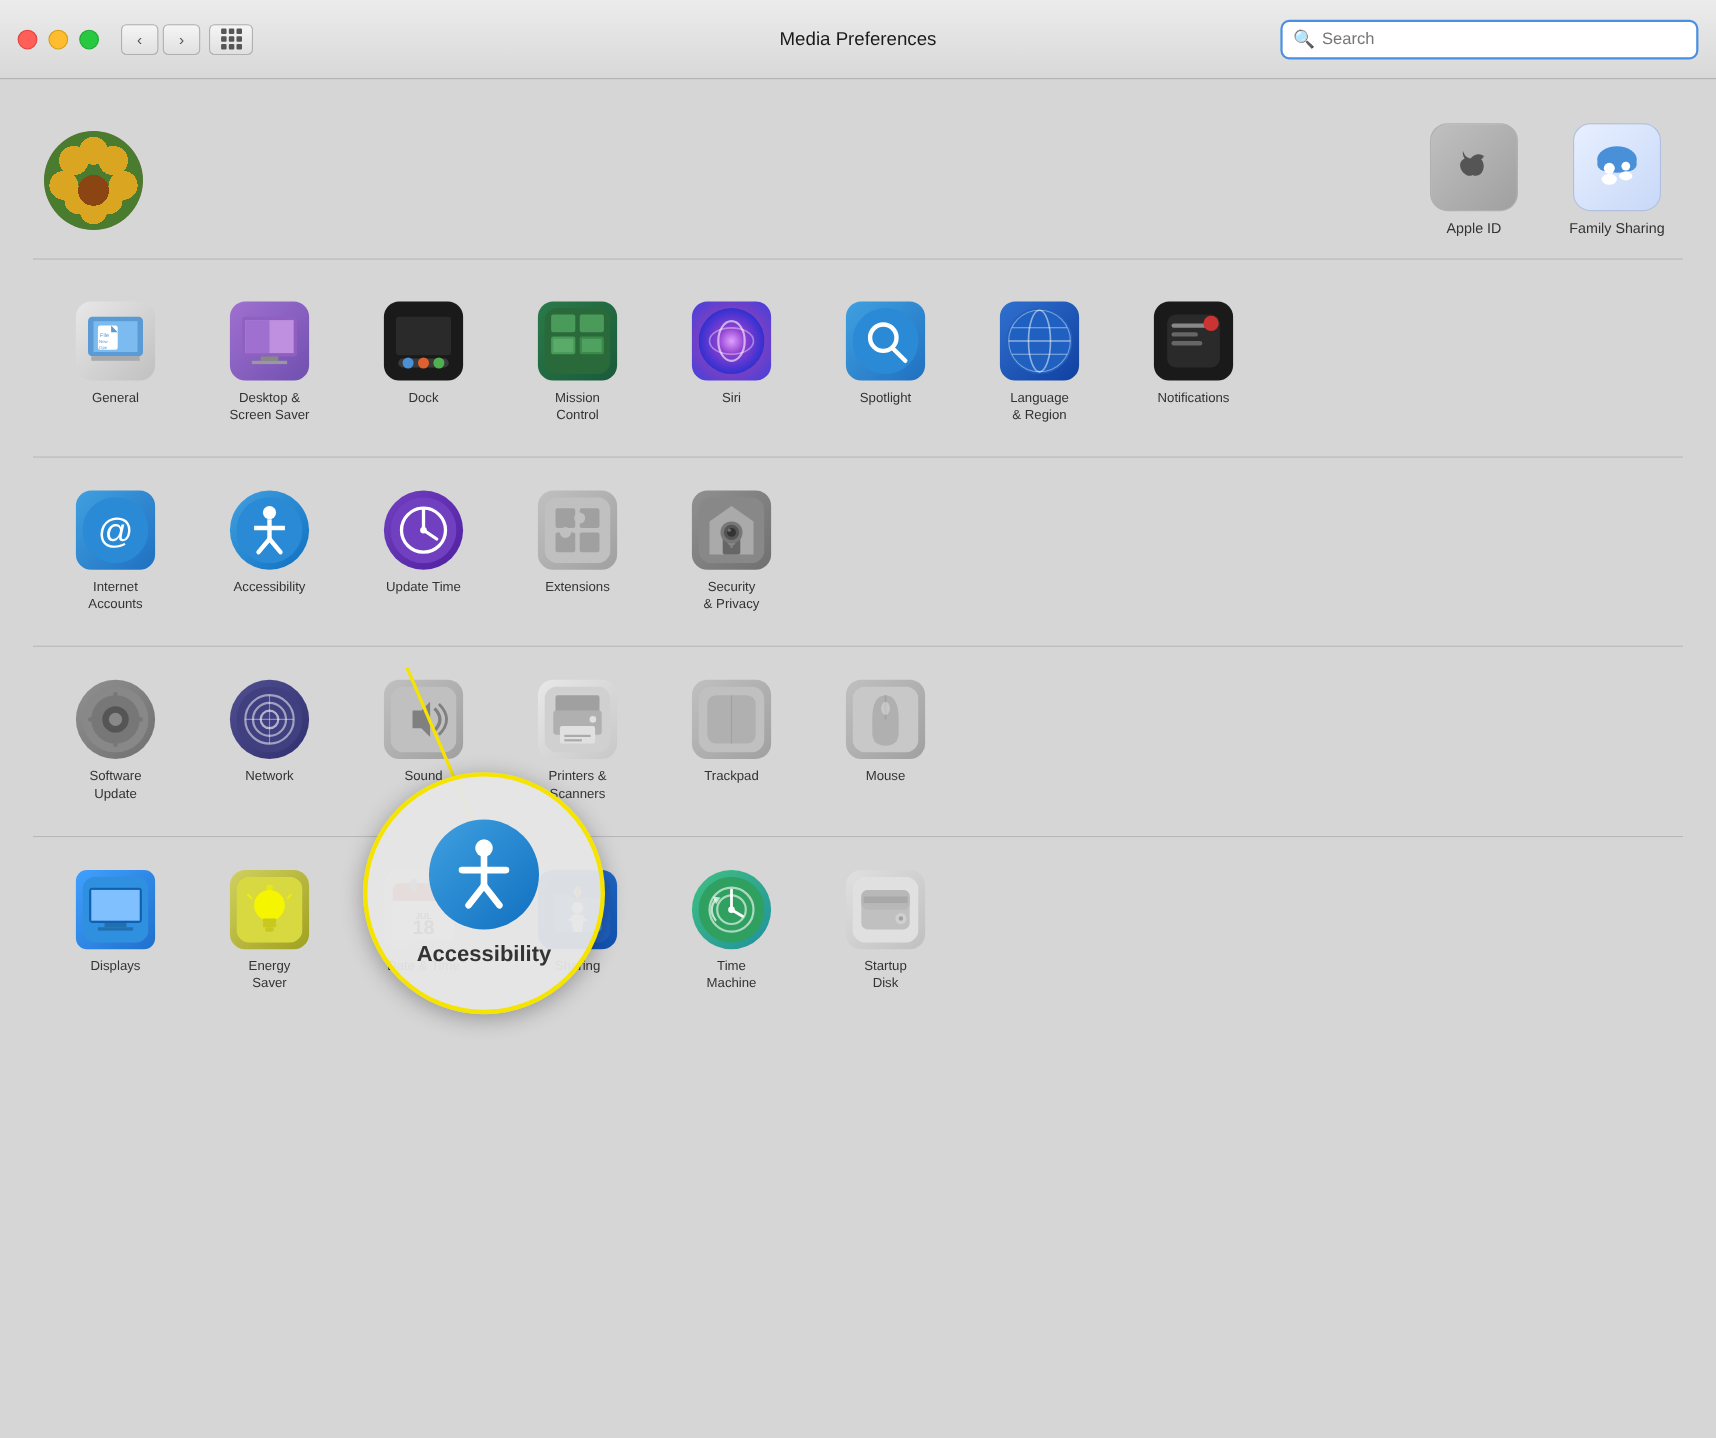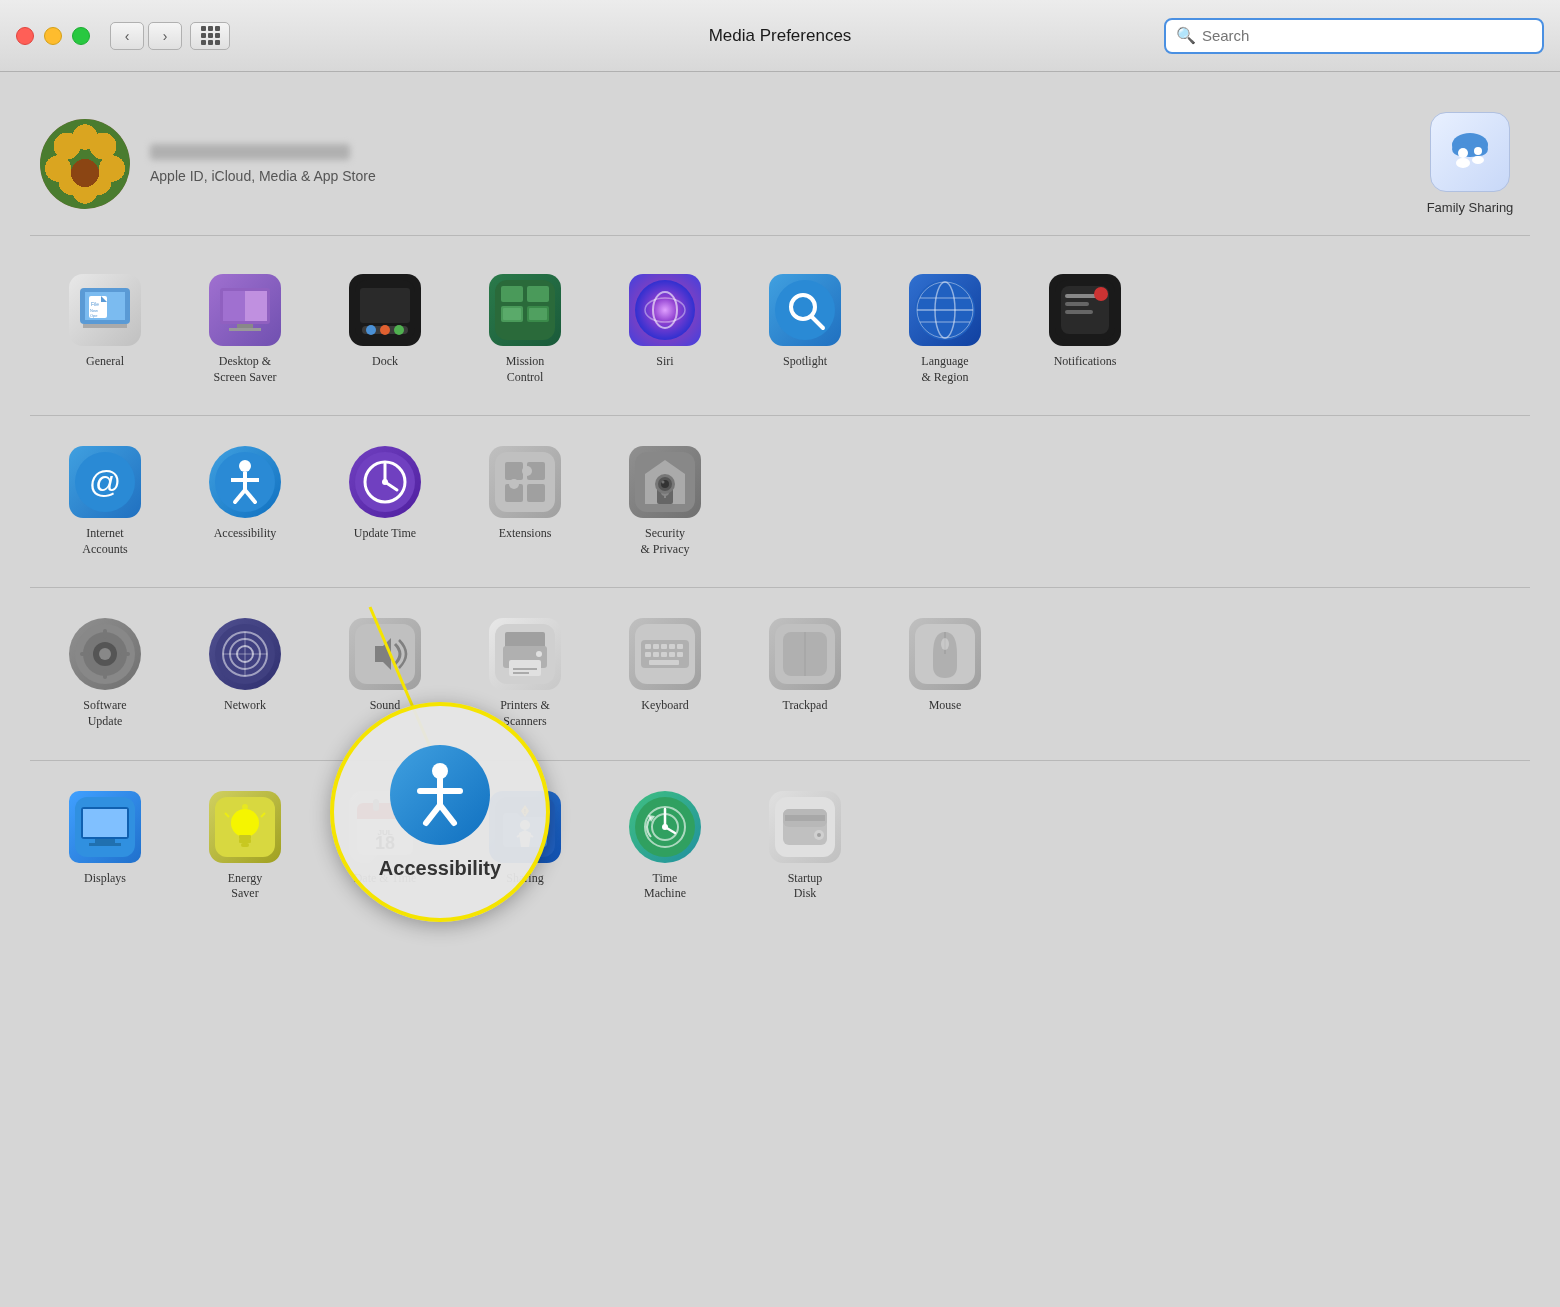--- a/index.html
+++ b/index.html
@@ -233,21 +233,20 @@
       justify-content: center;
       font-size: 36px;
       margin-bottom: 8px;
       overflow: hidden;
     }
     .pref-label {
       font-size: 12px;
       color: #333;
       text-align: center;
       line-height: 1.3;
-      font-family: Liberation Serif, serif;
     }
 
     
     .icon-general { background: linear-gradient(135deg, #e8e8e8, #c0c0c0); position: relative; }
     .icon-desktop { background: linear-gradient(135deg, #a070d0, #7050b0); }
     .icon-dock { background: #1a1a1a; }
     .icon-mission { background: linear-gradient(135deg, #2a7a4a, #1a5a3a); }
     .icon-siri { background: radial-gradient(circle, #e060e0, #8040c0, #4040e0); }
     .icon-spotlight { background: linear-gradient(135deg, #40a0e0, #2070c0); }
     .icon-language { background: linear-gradient(135deg, #3070d0, #1040a0); }
@@ -351,26 +350,30 @@
   </div>
 </div>
 
 <div class="main-content" style="position:relative;">
 
   <div class="profile-section">
     <div class="profile-left">
       <div class="avatar">
         <div class="avatar-flower"></div>
       </div>
-      <div class="profile-info">
-        <div class="username-blur"></div>
-        <div class="subtitle">Apple ID, iCloud, Media &amp; App Store</div>
-      </div>
     </div>
     <div class="profile-right">
+      <div class="profile-icon-item">
+        <div class="profile-icon-box apple-id-box">
+          <svg width="50" height="50" viewBox="0 0 50 50">
+            <path d="M35 16c-1.5-1.8-4-3-6.5-2.8C26 13.5 23 15 22 17c-1.2-0.1-2.4-0.5-3.5-1.2C16.5 14.2 15.5 12 15 10c-0.5 2.5 0 5 1.5 7-1 0.5-2 1-2.5 2C12 21 12 24 13 26.5c1 2.5 3 4.5 5 5.5 1 0.5 2 0.8 3 0.8 1 0 2-0.3 2.8-0.8 0.8 0.5 1.8 0.8 2.8 0.8 2 0 4-1 5.5-3C34 27 34.5 23 33 20c-0.3-0.8-0.8-1.5-1.5-2 1.5-1 2.5-2.5 2.5-4.5 0 0.5-0.5 1.8-0.5 1.8C35 15.3 35.3 15.7 35 16z" fill="#555"></path>
+          </svg>
+        </div>
+        <span class="profile-icon-label">Apple ID</span>
+      </div>
       <div class="profile-icon-item">
         <div class="profile-icon-box family-sharing-box">
           <svg width="55" height="55" viewBox="0 0 55 55">
 
             <ellipse cx="27" cy="20" rx="18" ry="12" fill="#4a90d9"></ellipse>
             <ellipse cx="18" cy="24" rx="9" ry="7" fill="#4a90d9"></ellipse>
             <ellipse cx="36" cy="24" rx="9" ry="7" fill="#4a90d9"></ellipse>
 
             <circle cx="20" cy="28" r="5" fill="white"></circle>
             <ellipse cx="20" cy="38" rx="7" ry="5" fill="white"></ellipse>
@@ -638,41 +641,20 @@
             <rect x="8" y="22" width="44" height="22" rx="3" fill="#b0b0b0"></rect>
             <rect x="14" y="36" width="32" height="16" rx="2" fill="#e0e0e0"></rect>
             <rect x="18" y="44" width="24" height="2" fill="#aaa"></rect>
             <rect x="18" y="48" width="16" height="2" fill="#aaa"></rect>
             <circle cx="44" cy="30" r="3" fill="#e0e0e0"></circle>
           </svg>
         </div>
         <span class="pref-label">Printers &amp;<br>Scanners</span>
       </div>
 
-      <div class="pref-item">
-        <div class="pref-icon icon-keyboard">
-          <svg width="60" height="60" viewBox="0 0 60 60">
-            <rect x="0" y="0" width="60" height="60" rx="12" fill="#c8c8c8"></rect>
-            <rect x="6" y="16" width="48" height="28" rx="4" fill="#b0b0b0"></rect>
-
-            <rect x="10" y="20" width="6" height="5" rx="1" fill="#d0d0d0"></rect>
-            <rect x="18" y="20" width="6" height="5" rx="1" fill="#d0d0d0"></rect>
-            <rect x="26" y="20" width="6" height="5" rx="1" fill="#d0d0d0"></rect>
-            <rect x="34" y="20" width="6" height="5" rx="1" fill="#d0d0d0"></rect>
-            <rect x="42" y="20" width="6" height="5" rx="1" fill="#d0d0d0"></rect>
-            <rect x="10" y="28" width="6" height="5" rx="1" fill="#d0d0d0"></rect>
-            <rect x="18" y="28" width="6" height="5" rx="1" fill="#d0d0d0"></rect>
-            <rect x="26" y="28" width="6" height="5" rx="1" fill="#d0d0d0"></rect>
-            <rect x="34" y="28" width="6" height="5" rx="1" fill="#d0d0d0"></rect>
-            <rect x="42" y="28" width="6" height="5" rx="1" fill="#d0d0d0"></rect>
-            <rect x="14" y="36" width="30" height="5" rx="1" fill="#d0d0d0"></rect>
-          </svg>
-        </div>
-        <span class="pref-label">Keyboard</span>
-      </div>
 
       <div class="pref-item">
         <div class="pref-icon icon-trackpad">
           <svg width="60" height="60" viewBox="0 0 60 60">
             <rect x="0" y="0" width="60" height="60" rx="12" fill="#c0c0c0"></rect>
             <rect x="8" y="8" width="44" height="44" rx="8" fill="#b0b0b0"></rect>
             <line x1="30" y1="8" x2="30" y2="52" stroke="#a0a0a0" stroke-width="1"></line>
           </svg>
         </div>
         <span class="pref-label">Trackpad</span>

